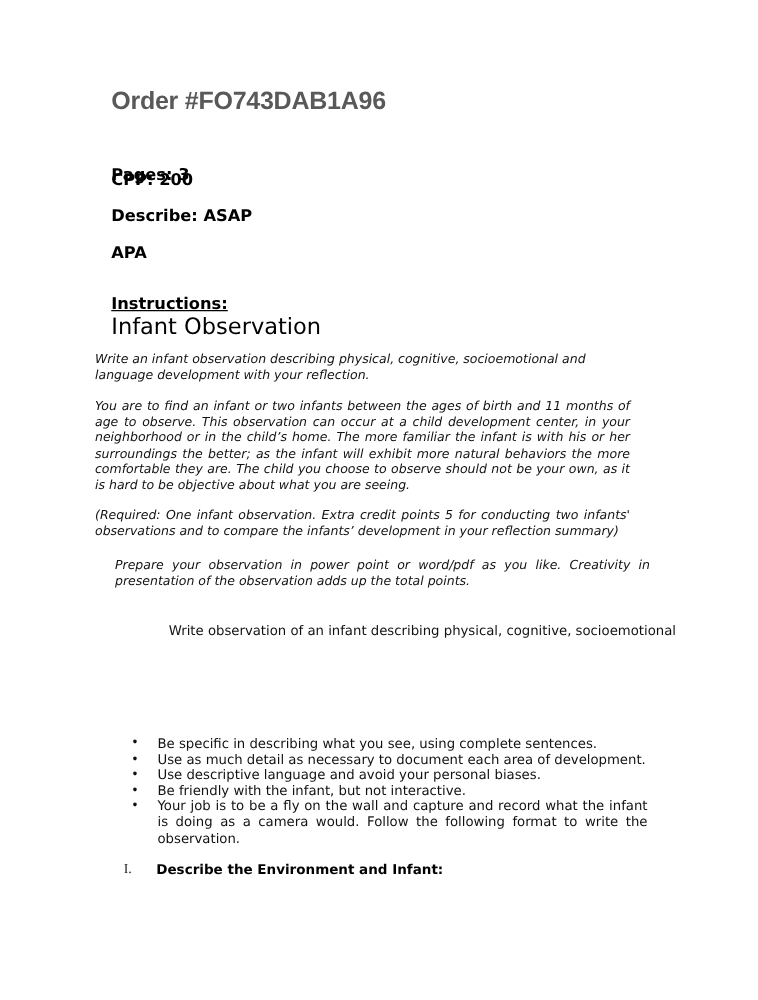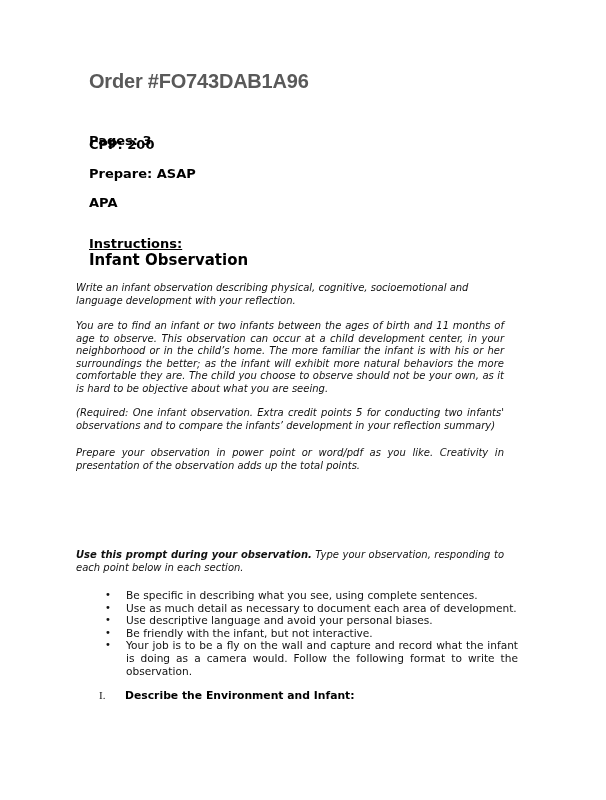--- a/index.html
+++ b/index.html
@@ -33,22 +33,22 @@
     }
     .meta {
       left: 89px;
       font-weight: bold;
       font-size: 13px;
       color: #000;
     }
     .u { text-decoration: underline; }
     .h2 {
       left: 89px; top: 251px;
-      font-weight: bold;
-      font-size: 15px;
+      font-weight: normal;
+      font-size: 18px;
     }
     .para {
       position: absolute;
       left: 76px;
       width: 428px;
       font-size: 10px;
       line-height: 12.6px;
       text-align: justify;
       color: #111;
       margin: 0;
@@ -99,35 +99,33 @@
   </style>
 </head>
 <body>
 
 <div class="page">
 
   <h1 class="abs title">Order #FO743DAB1A96</h1>
 
   <div class="abs meta" style="top:108px;margin-top:25px;">Pages: 3</div>
   <div class="abs meta" style="top:137px;">CPP: 200</div>
-  <div class="abs meta" style="top:166px;">Prepare: ASAP</div>
+  <div class="abs meta" style="top:166px;">Describe: ASAP</div>
   <div class="abs meta" style="top:195px;">APA</div>
   <div class="abs meta u" style="top:236px;">Instructions:</div>
 
   <h2 class="abs h2">Infant Observation</h2>
 
   <p class="para left" style="top:282px;">Write an infant observation describing physical, cognitive, socioemotional and language development with your reflection.</p>
   <p class="para" style="top:320px;">You are to find an infant or two infants between the ages of birth and 11 months of age to observe. This observation can occur at a child development center, in your neighborhood or in the child’s home. The more familiar the infant is with his or her surroundings the better; as the infant will exhibit more natural behaviors the more comfortable they are. The child you choose to observe should not be your own, as it is hard to be objective about what you are seeing.</p>
   <p class="para" style="top:407px;">(Required: One infant observation. Extra credit points 5 for conducting two infants' observations and to compare the infants’ development in your reflection summary)</p>
-  <p class="para" style="top:447px;">Prepare your observation in power point or word/pdf as you like. Creativity in presentation of the observation adds up the total points.</p>
+  <p class="para" style="top:447px;margin-left:16px;">Prepare your observation in power point or word/pdf as you like. Creativity in presentation of the observation adds up the total points.</p>
 
+  <p class="line" style="left:135px; top:499px;">Write observation of an infant describing physical, cognitive, socioemotional</p>
 
-  <p class="para" style="top:549px;">
-    <strong>Use this prompt during your observation.</strong><span>  Type your observation, responding to each point below in each section.</span>
-  </p>
 
   <ul class="bul-list">
     <li><span class="dot">•</span><span>Be specific in describing what you see, using complete sentences.</span></li>
     <li><span class="dot">•</span><span>Use as much detail as necessary to document each area of development.</span></li>
     <li><span class="dot">•</span><span>Use descriptive language and avoid your personal biases.</span></li>
     <li><span class="dot">•</span><span>Be friendly with the infant, but not interactive.</span></li>
     <li><span class="dot">•</span><span>Your job is to be a fly on the wall and capture and record what the infant is doing as a camera would. Follow the following format to write the observation.</span></li>
   </ul>
 
   <div class="abs roman">I.</div>

